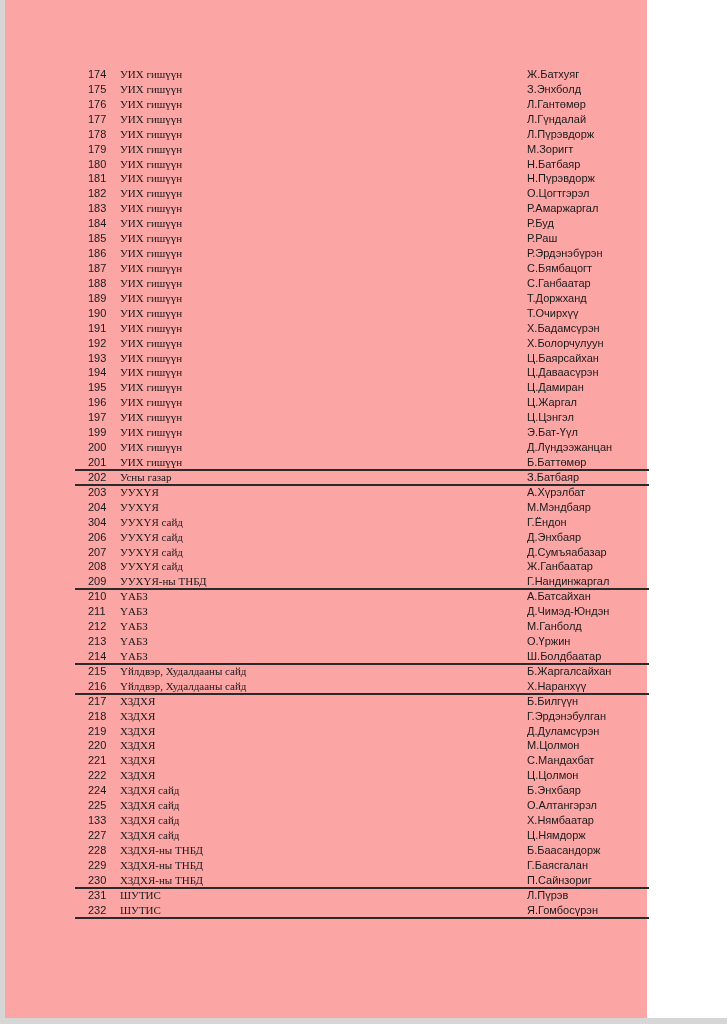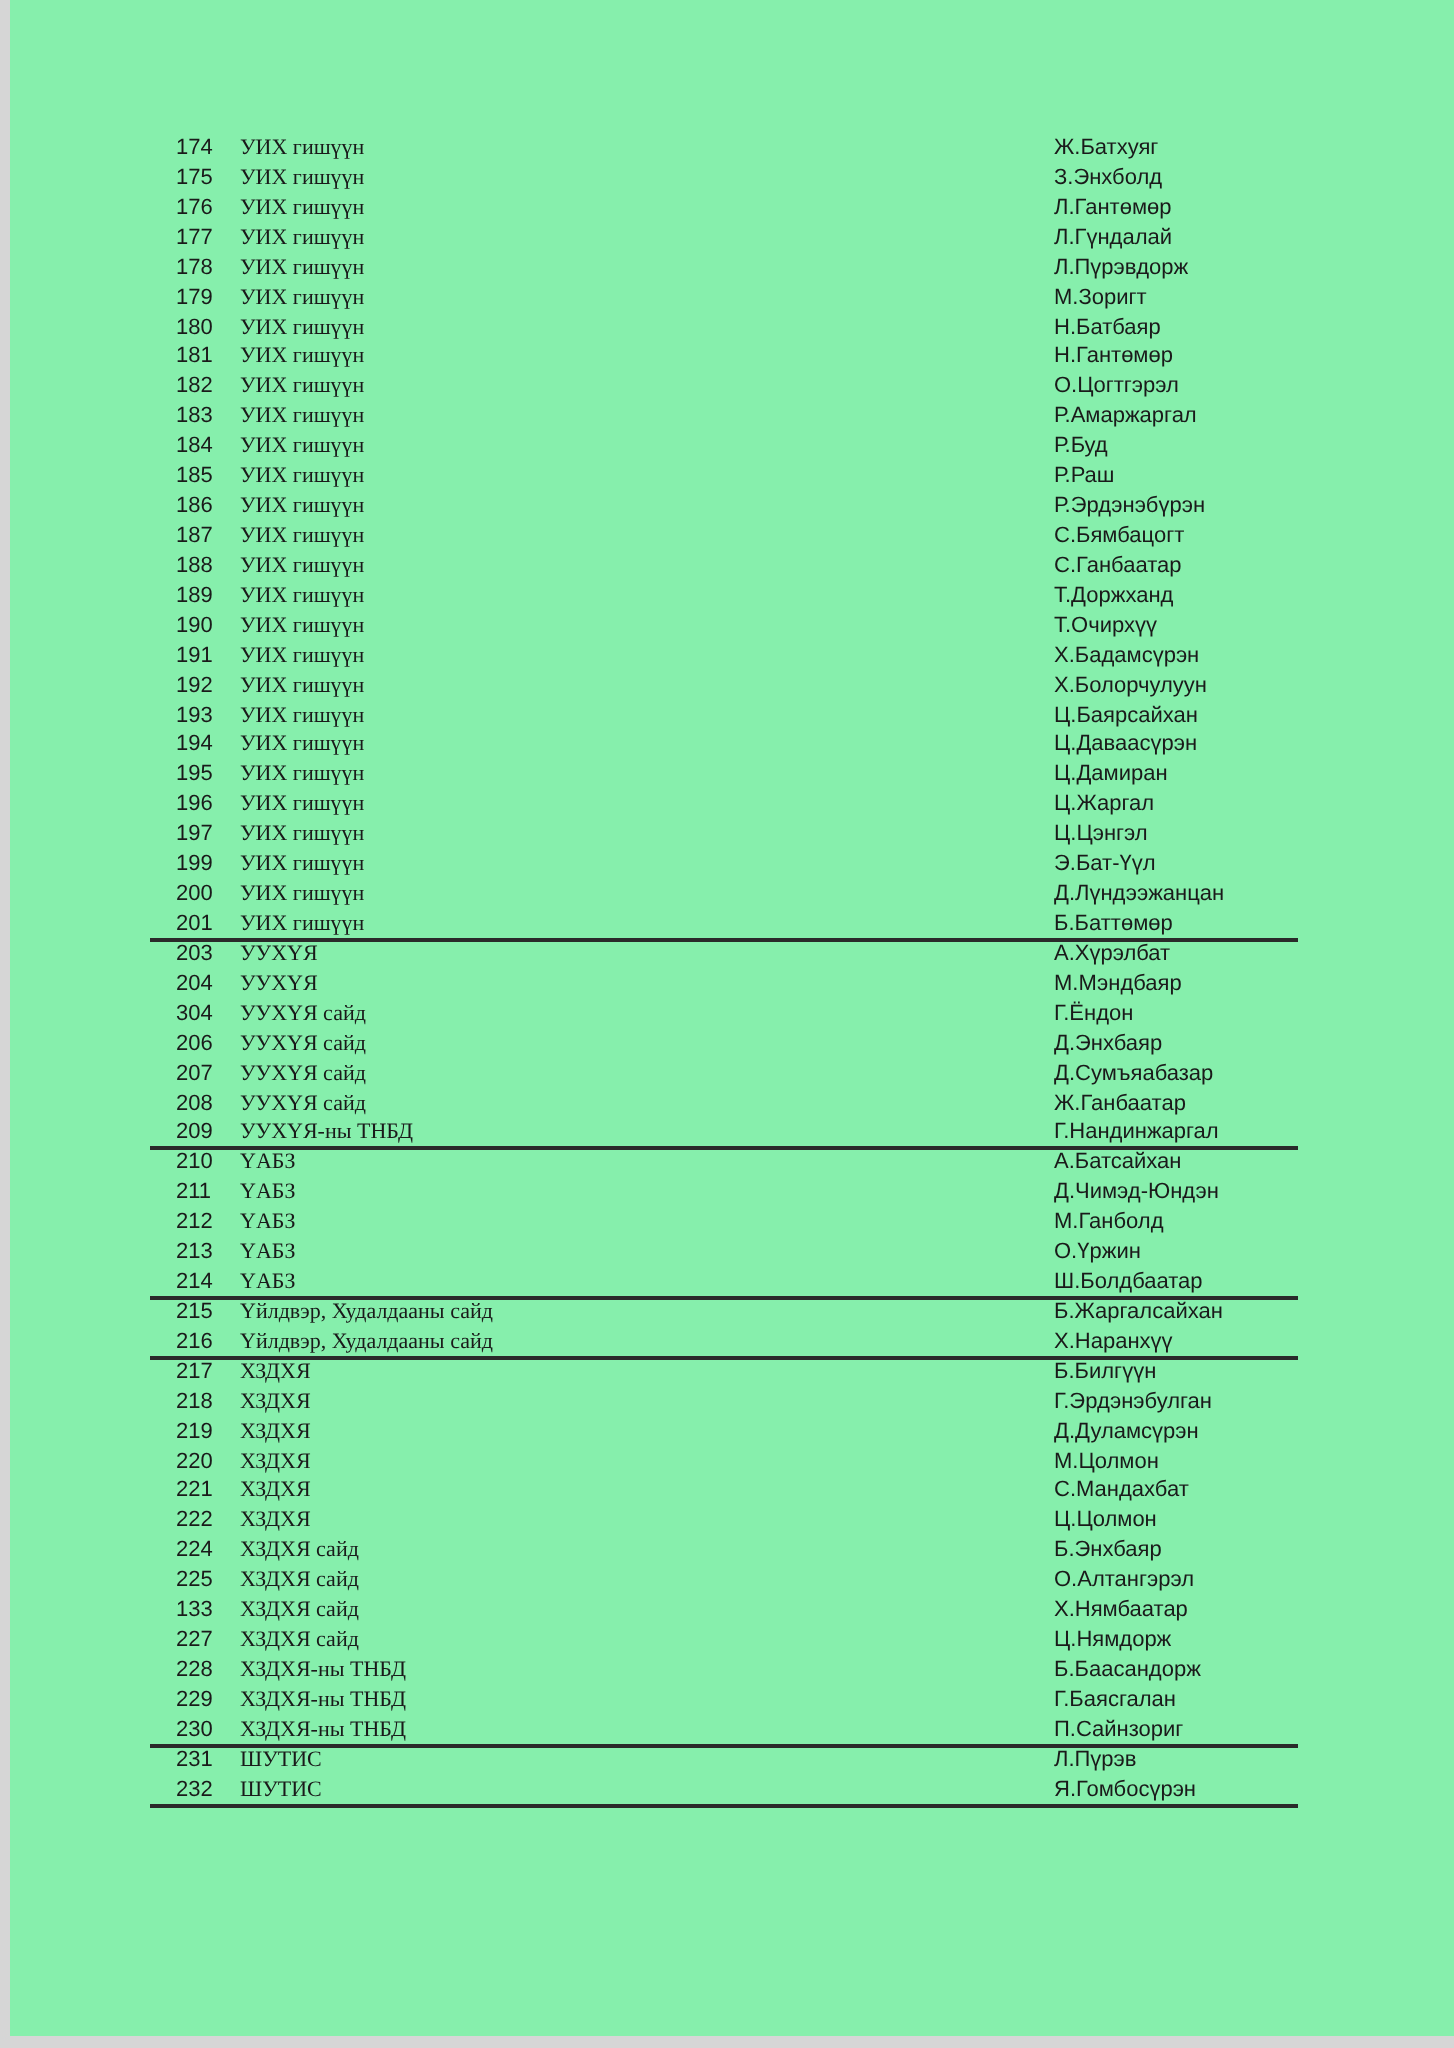--- a/index.html
+++ b/index.html
@@ -22,22 +22,22 @@
     }
     .frame-bottom {
       position: absolute;
       left: 0; top: 1018px;
       width: 727px; height: 6px;
       background: #d6d6d6;
     }
     .page {
       position: absolute;
       left: 5px; top: 0;
-      width: 722px; height: 1018px;
-      background: #86efac;
+      width: 642px; height: 1018px;
+      background: #fca5a5;
     }
     .table {
       position: absolute;
       left: 70px;
       top: 67px;
       width: 574px;
     }
     .row {
       position: relative;
       height: 14.93px;
@@ -106,21 +106,21 @@
         <span class="name">М.Зоригт</span>
       </div>
       <div class="row">
         <span class="num">180</span>
         <span class="org">УИХ гишүүн</span>
         <span class="name">Н.Батбаяр</span>
       </div>
       <div class="row">
         <span class="num">181</span>
         <span class="org">УИХ гишүүн</span>
-        <span class="name">Н.Гантөмөр</span>
+        <span class="name">Н.Пүрэвдорж</span>
       </div>
       <div class="row">
         <span class="num">182</span>
         <span class="org">УИХ гишүүн</span>
         <span class="name">О.Цогтгэрэл</span>
       </div>
       <div class="row">
         <span class="num">183</span>
         <span class="org">УИХ гишүүн</span>
         <span class="name">Р.Амаржаргал</span>
@@ -202,20 +202,25 @@
       </div>
       <div class="row">
         <span class="num">200</span>
         <span class="org">УИХ гишүүн</span>
         <span class="name">Д.Лүндээжанцан</span>
       </div>
       <div class="row group-end">
         <span class="num">201</span>
         <span class="org">УИХ гишүүн</span>
         <span class="name">Б.Баттөмөр</span>
+      </div>
+      <div class="row group-end">
+        <span class="num">202</span>
+        <span class="org">Усны газар</span>
+        <span class="name">З.Батбаяр</span>
       </div>
       <div class="row">
         <span class="num">203</span>
         <span class="org">УУХҮЯ</span>
         <span class="name">А.Хүрэлбат</span>
       </div>
       <div class="row">
         <span class="num">204</span>
         <span class="org">УУХҮЯ</span>
         <span class="name">М.Мэндбаяр</span>

